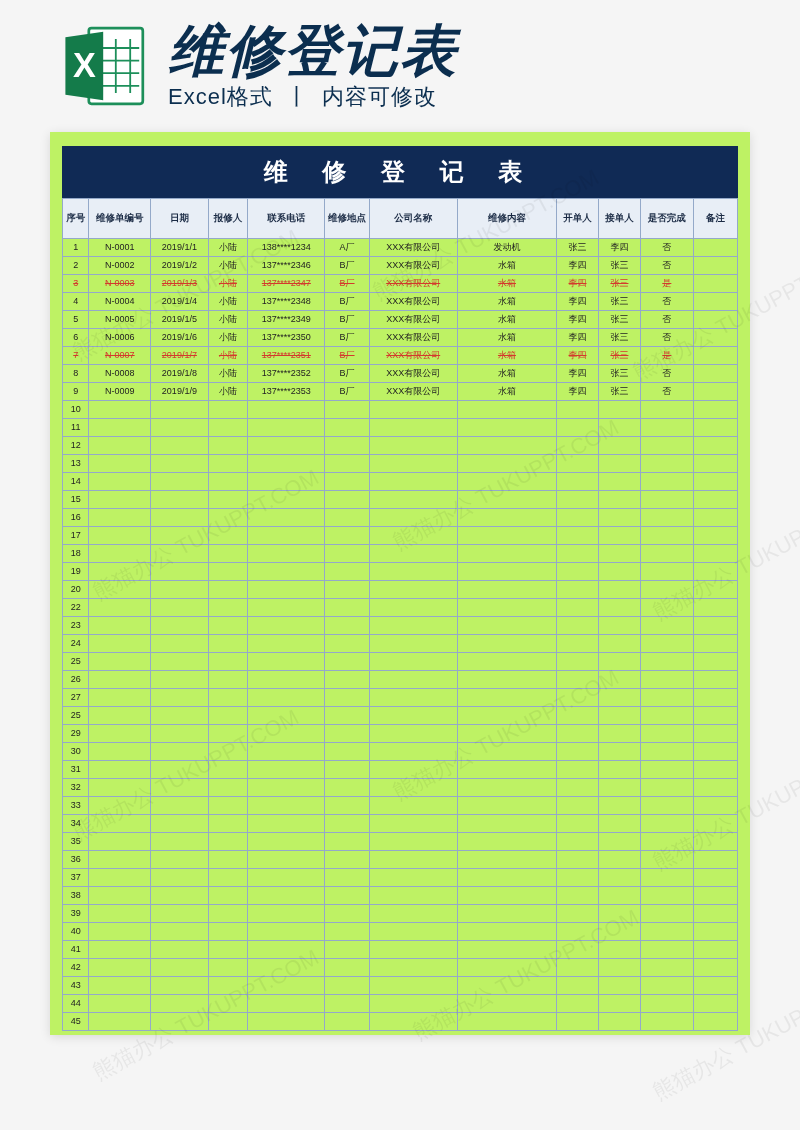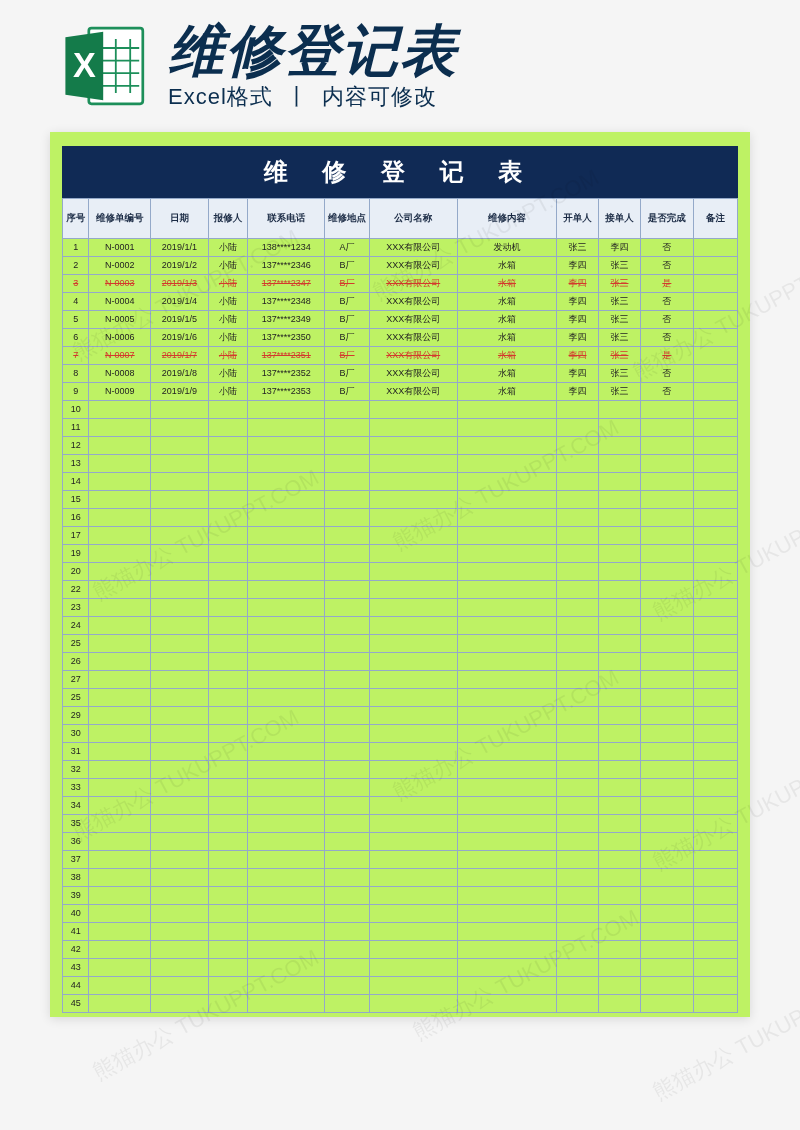--- a/index.html
+++ b/index.html
@@ -394,20 +394,34 @@
           <td></td>
           <td></td>
           <td></td>
           <td></td>
           <td></td>
           <td></td>
           <td></td>
           <td></td>
         </tr>
         <tr>
+          <td>18</td>
+          <td></td>
+          <td></td>
+          <td></td>
+          <td></td>
+          <td></td>
+          <td></td>
+          <td></td>
+          <td></td>
+          <td></td>
+          <td></td>
+          <td></td>
+        </tr>
+        <tr>
           <td>19</td>
           <td></td>
           <td></td>
           <td></td>
           <td></td>
           <td></td>
           <td></td>
           <td></td>
           <td></td>
           <td></td>

